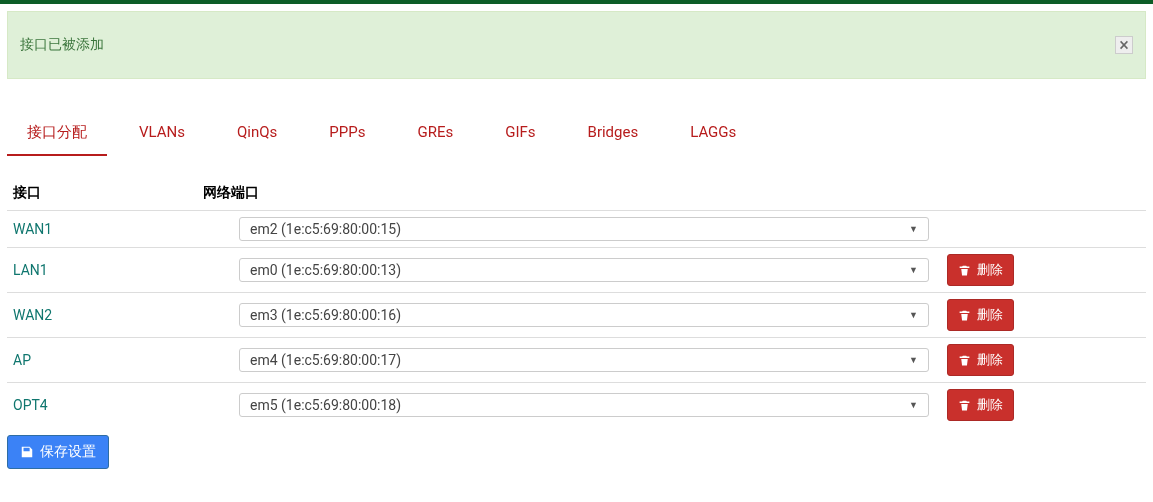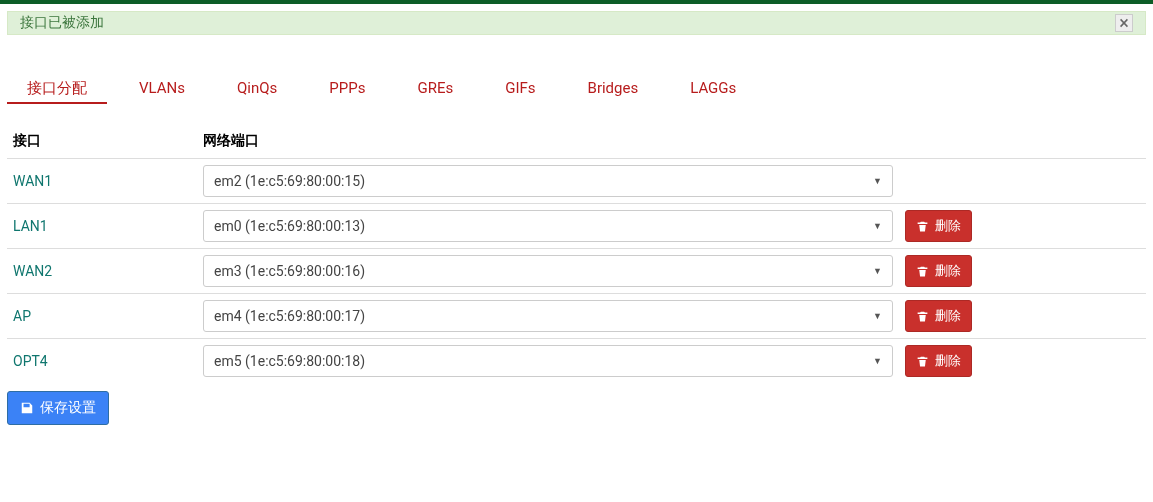--- a/index.html
+++ b/index.html
@@ -4,40 +4,40 @@
   <style>
     * { box-sizing: border-box; margin: 0; padding: 0; }
     body { font-family: -apple-system, BlinkMacSystemFont, "Segoe UI", Roboto, Arial, sans-serif; font-size: 14px; color: #333; background: #fff; }
     .page { width: 1153px; }
     .top-bar { height: 4px; background: #0d5d27; }
     .alert {
       margin: 7px 7px 0 7px;
       background: #dff0d8;
       border: 1px solid #d6e9c6;
       color: #3c763d;
-      padding: 2px 12px;
+      padding: 24px 12px;
       display: flex;
       align-items: center;
       justify-content: space-between;
       font-size: 14px;
     }
     .alert .close { color: #666; cursor: pointer; font-size: 18px; line-height: 1; background:#eee; border:1px solid #ccc; width:18px; height:18px; display:flex; align-items:center; justify-content:center; }
     .tabs { margin-top: 30px; display: flex; border-bottom: none; padding-left: 7px; }
-    .tab { padding: 14px 20px 4px 20px; color: #b71c1c; cursor: pointer; font-size: 15px; margin-right: 12px; }
+    .tab { padding: 14px 20px 12px 20px; color: #b71c1c; cursor: pointer; font-size: 15px; margin-right: 12px; }
     .tab.active { border-bottom: 2px solid #b71c1c; font-weight: 500; }
     .table-wrap { margin: 20px 7px 0 7px; }
     table { width: 100%; border-collapse: collapse; }
     th { text-align: left; font-weight: 600; padding: 8px 6px 8px 6px; font-size: 14px; color: #000; }
     th.col-iface { width: 190px; margin-top: 44px; }
     th.col-port { width: 700px; }
     td { padding: 6px 6px; border-top: 1px solid #ddd; vertical-align: middle; }
     td .iface-link { color: #0f766e; text-decoration: none; font-size: 14px; }
-    .select { width: 690px; height: 32px; border: 1px solid #ccc; border-radius: 3px; background: #fff; padding: 0 26px 0 10px; font-size: 14px; color: #444; display: flex; align-items: center; justify-content: space-between; position: relative; cursor: pointer; }
+    .select { width: 690px; height: 24px; border: 1px solid #ccc; border-radius: 3px; background: #fff; padding: 0 26px 0 10px; font-size: 14px; color: #444; display: flex; align-items: center; justify-content: space-between; position: relative; cursor: pointer; margin-left: 36px; }
     .select::after { content: "▼"; font-size: 9px; color: #555; position: absolute; right: 10px; top: 50%; transform: translateY(-50%); }
-    .btn-delete { display: inline-flex; align-items: center; background: #c9302c; color: #fff; border: 1px solid #ac2925; border-radius: 3px; padding: 6px 10px; cursor: pointer; font-size: 13px; }
+    .btn-delete { display: inline-flex; align-items: center; background: #c9302c; color: #fff; border: 1px solid #ac2925; border-radius: 3px; padding: 6px 10px; cursor: pointer; font-size: 13px; margin-left: 6px; }
     .btn-delete svg { width: 13px; height: 13px; fill: #fff; margin-right: 6px; }
     .btn-save { display: inline-flex; align-items: center; background: #3b82f6; color: #fff; border: 1px solid #2e6da4; border-radius: 3px; padding: 7px 12px; cursor: pointer; font-size: 14px; margin: 8px 0 0 7px; }
     .btn-save svg { width: 14px; height: 14px; fill: #fff; margin-right: 6px; }
     tbody#iface-tbody tr:first-child td { border-top: 1px solid #ddd; }
     thead tr th { border-top: none; }
   </style>
 </head>
 <body>
 <div class="page">
   <div class="top-bar"></div>

